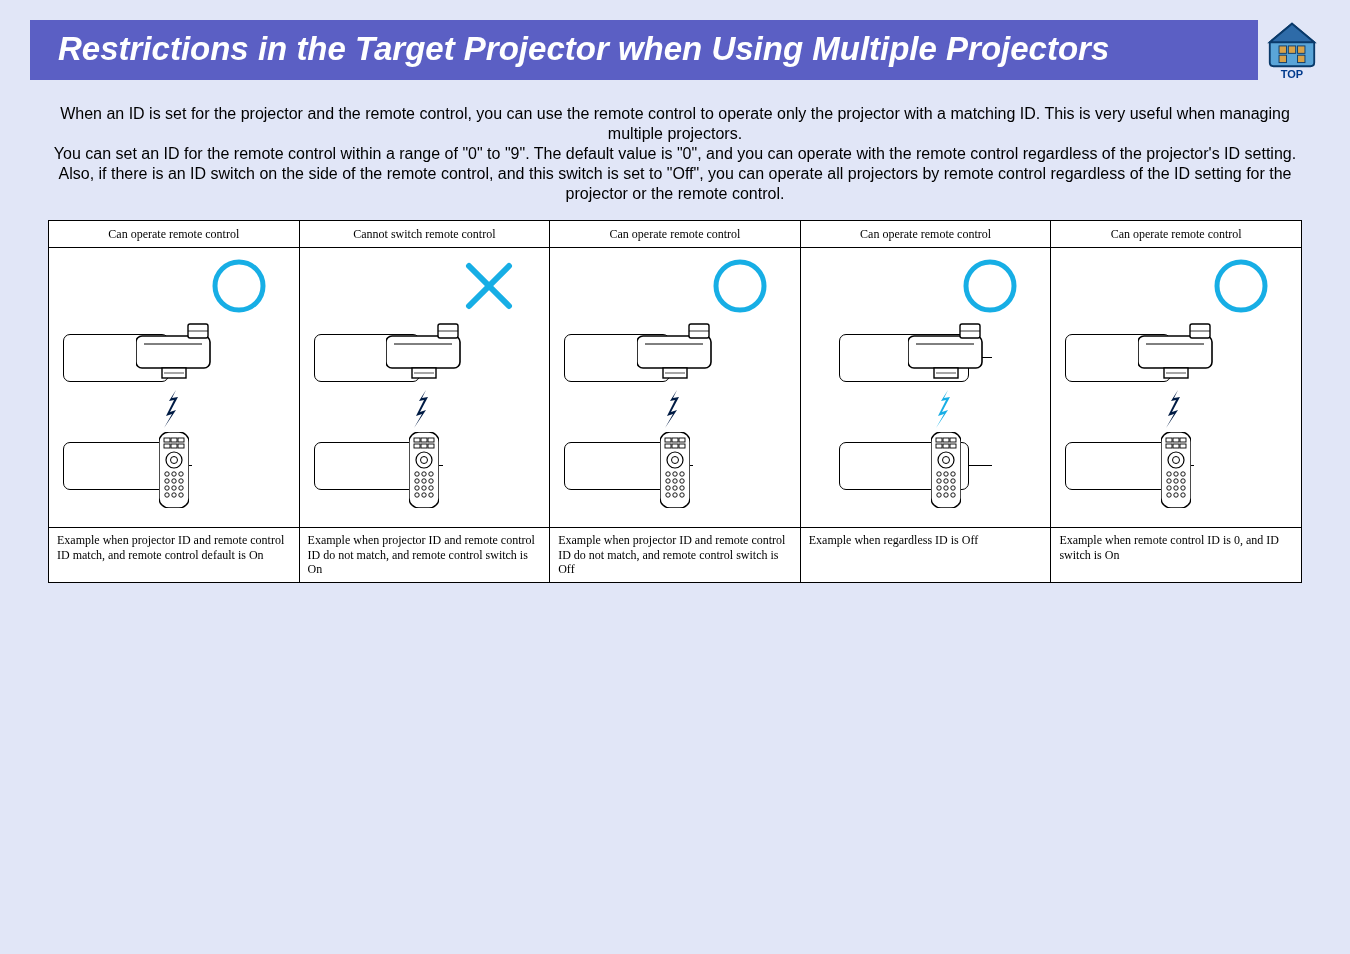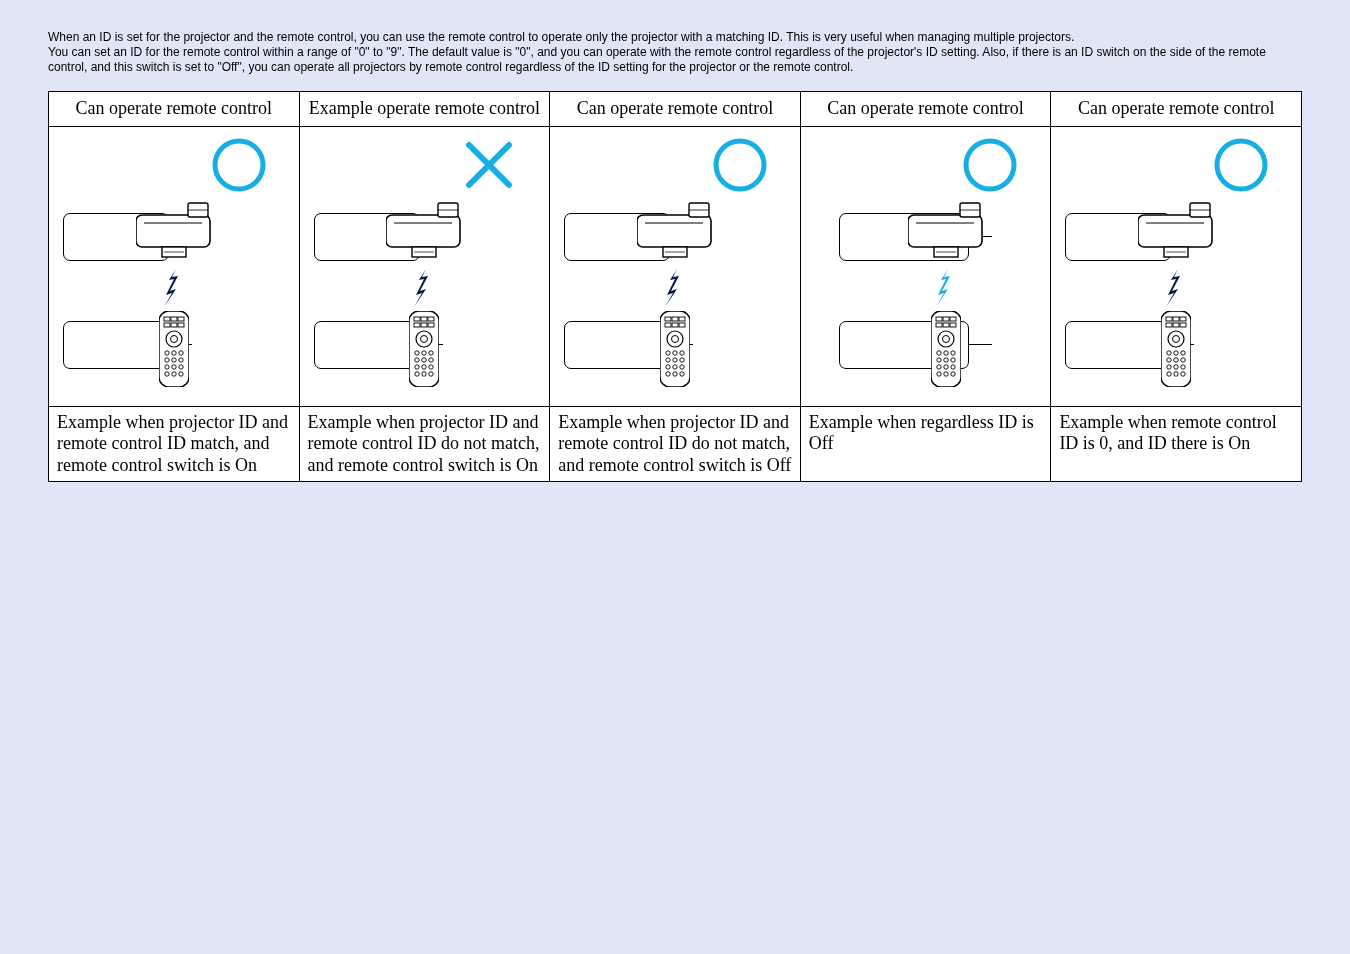--- a/index.html
+++ b/index.html
@@ -44,42 +44,43 @@
   }
   .home-icon svg { display:block; }
   .top-label {
     font-size: 11px;
     font-weight: bold;
     color: #003a8c;
     text-align: center;
     margin-top: -2px;
   }
   .body-text {
-    margin: 10px 48px 0 48px;
-    font-size: 12px;
+    margin: 24px 48px 0 48px;
+    font-size: 16px;
     color: #000;
     line-height: 1.25;
+    text-align: center;
   }
   .body-text p { margin-bottom: 0; }
   .table-wrap {
     margin: 16px 48px 0 48px;
     background: #fff;
   }
   table {
     border-collapse: collapse;
     width: 100%;
     table-layout: fixed;
   }
   td {
     border: 1px solid #000;
     padding: 5px 8px;
     vertical-align: top;
     background: #fff;
     font-family: "Times New Roman", Times, serif;
-    font-size: 18px;
+    font-size: 12px;
     line-height: 1.2;
   }
   td.header-cell {
     text-align: center;
     vertical-align: middle;
     padding: 6px 4px;
   }
   td.diagram-cell {
     height: 280px;
     position: relative;
@@ -193,32 +194,43 @@
       <rect x="24" y="28" width="8" height="8" fill="#d8a24a" stroke="#0a3a6a" stroke-width="1"></rect>
       <rect x="34" y="28" width="8" height="8" fill="#d8a24a" stroke="#0a3a6a" stroke-width="1"></rect>
       <rect x="14" y="38" width="8" height="8" fill="#d8a24a" stroke="#0a3a6a" stroke-width="1"></rect>
       <rect x="34" y="38" width="8" height="8" fill="#d8a24a" stroke="#0a3a6a" stroke-width="1"></rect>
     </g>
   </defs>
 </svg>
 
 <div class="page">
 
+  <div class="title-bar">
+    <div class="title-block">Restrictions in the Target Projector when Using Multiple Projectors</div>
+    <div class="corner-icons">
+      <div class="home-icon">
+        <svg width="56" height="50" viewBox="0 0 56 54">
+            <use href="#home-svg"></use>
+          </svg>
+        <div class="top-label">TOP</div>
+      </div>
+    </div>
+  </div>
 
   <div class="body-text">
     <p>When an ID is set for the projector and the remote control, you can use the remote control to operate only the projector with a matching ID. This is very useful when managing multiple projectors.</p>
     <p>You can set an ID for the remote control within a range of "0" to "9". The default value is "0", and you can operate with the remote control regardless of the projector's ID setting. Also, if there is an ID switch on the side of the remote control, and this switch is set to "Off", you can operate all projectors by remote control regardless of the ID setting for the projector or the remote control.</p>
   </div>
 
   <div class="table-wrap">
     <table>
       <tbody>
           <tr>
         <td class="header-cell">Can operate remote control</td>
-        <td class="header-cell">Example operate remote control</td>
+        <td class="header-cell">Cannot switch remote control</td>
         <td class="header-cell">Can operate remote control</td>
         <td class="header-cell">Can operate remote control</td>
         <td class="header-cell">Can operate remote control</td>
       </tr>
       <tr>
 
         <td class="diagram-cell">
           <div class="diagram">
             <svg class="result-mark" viewBox="0 0 60 60">
                   <circle class="circle-o" cx="30" cy="30" r="24"></circle>
@@ -309,23 +321,23 @@
                   </svg></div>
             <div class="callout rem left-side"></div>
             <div class="remote-grp"><svg width="30" height="76">
                     <use href="#remote-svg"></use>
                   </svg></div>
           </div>
         </td>
 
       </tr>
       <tr>
-        <td>Example when projector ID and remote control ID match, and remote control switch is On</td>
+        <td>Example when projector ID and remote control ID match, and remote control default is On</td>
         <td>Example when projector ID and remote control ID do not match, and remote control switch is On</td>
         <td>Example when projector ID and remote control ID do not match, and remote control switch is Off</td>
         <td>Example when regardless ID is Off</td>
-        <td>Example when remote control ID is 0, and ID there is On</td>
+        <td>Example when remote control ID is 0, and ID switch is On</td>
       </tr>
     </tbody>
       </table>
   </div>
 
 </div>
 
 </body></html>

